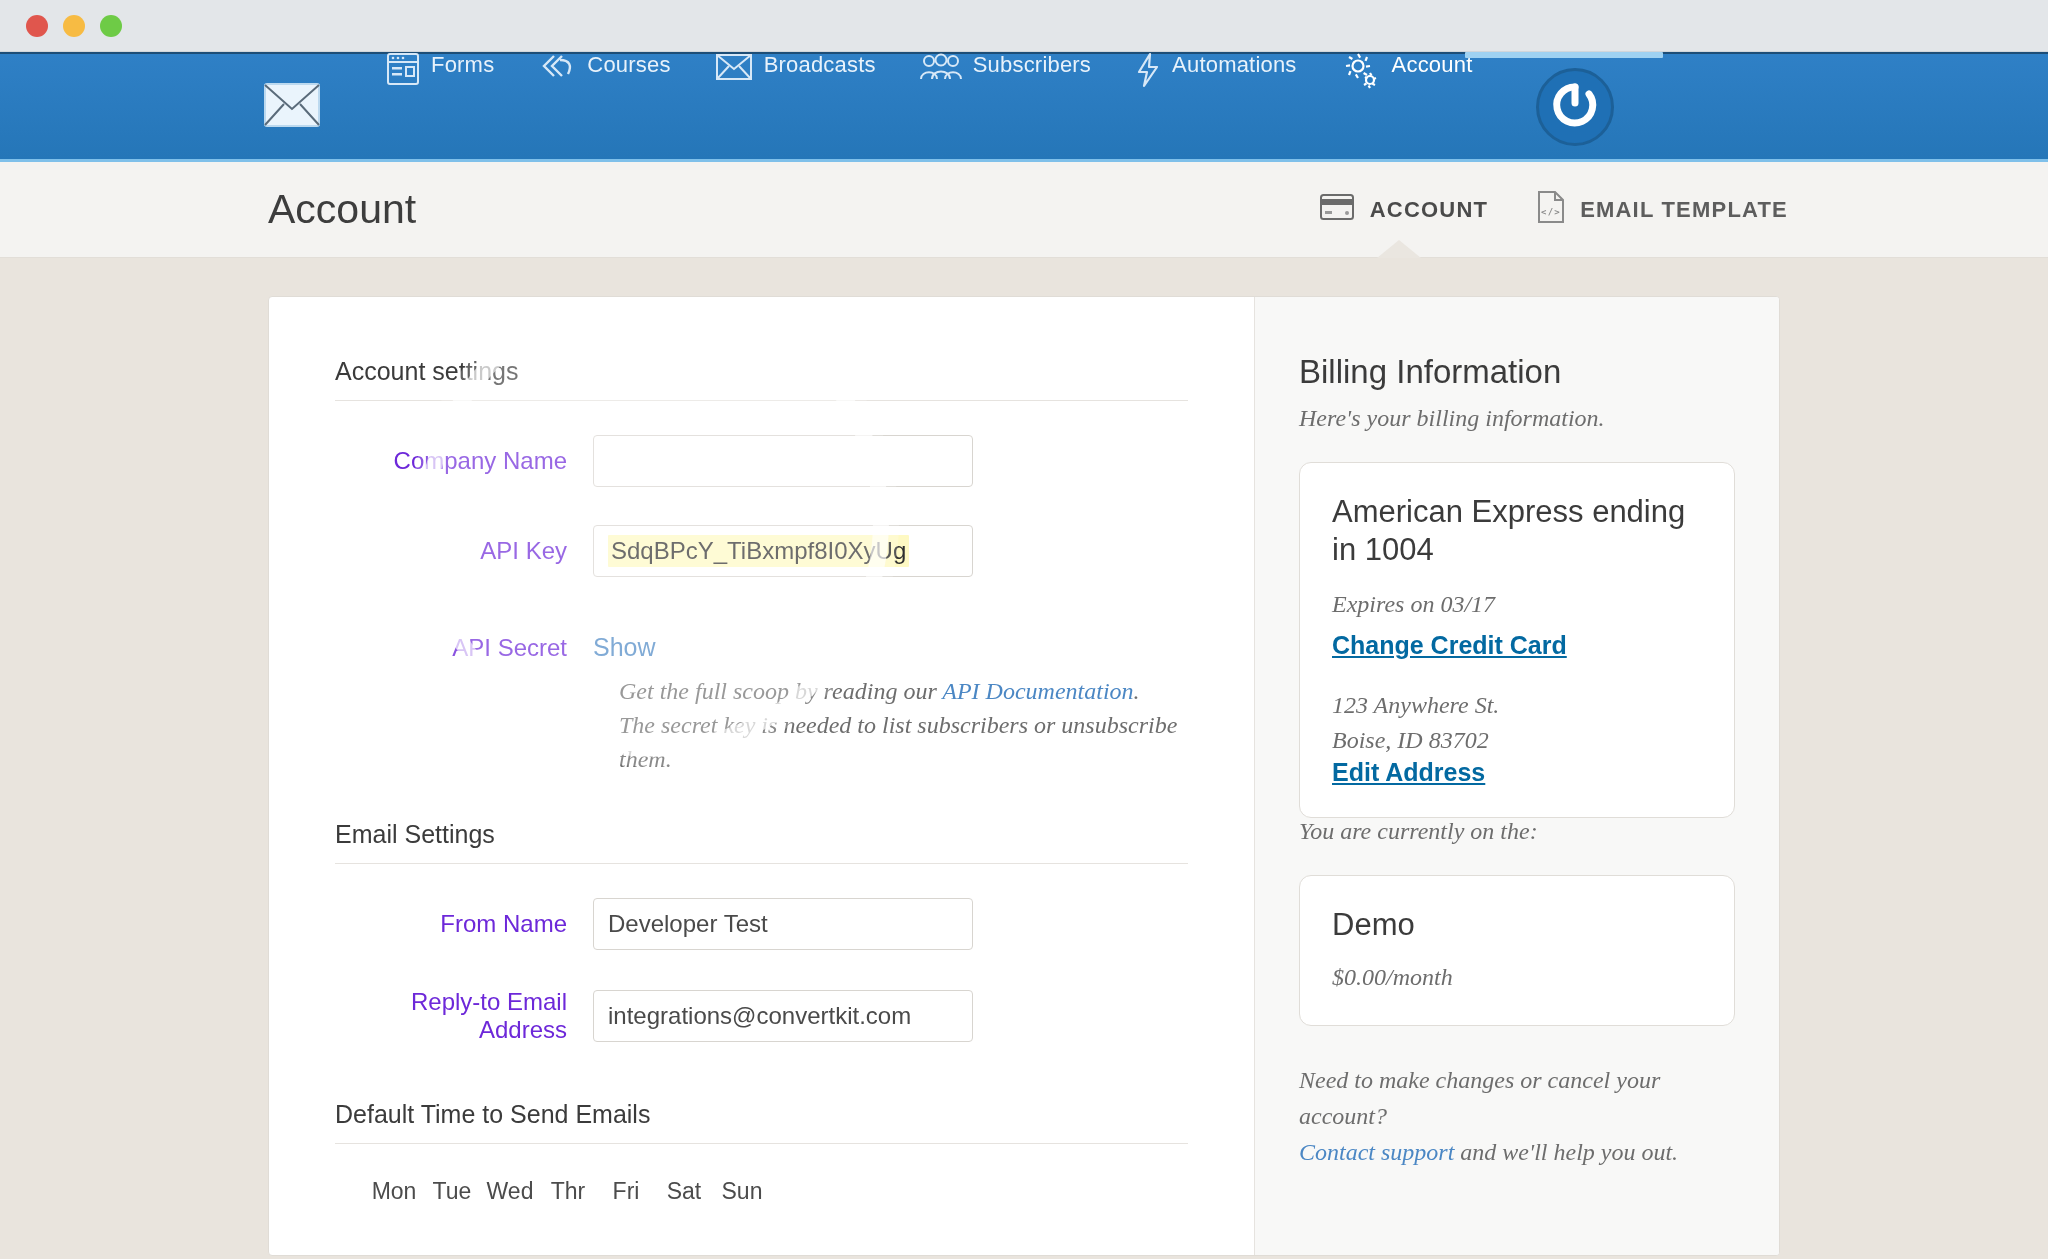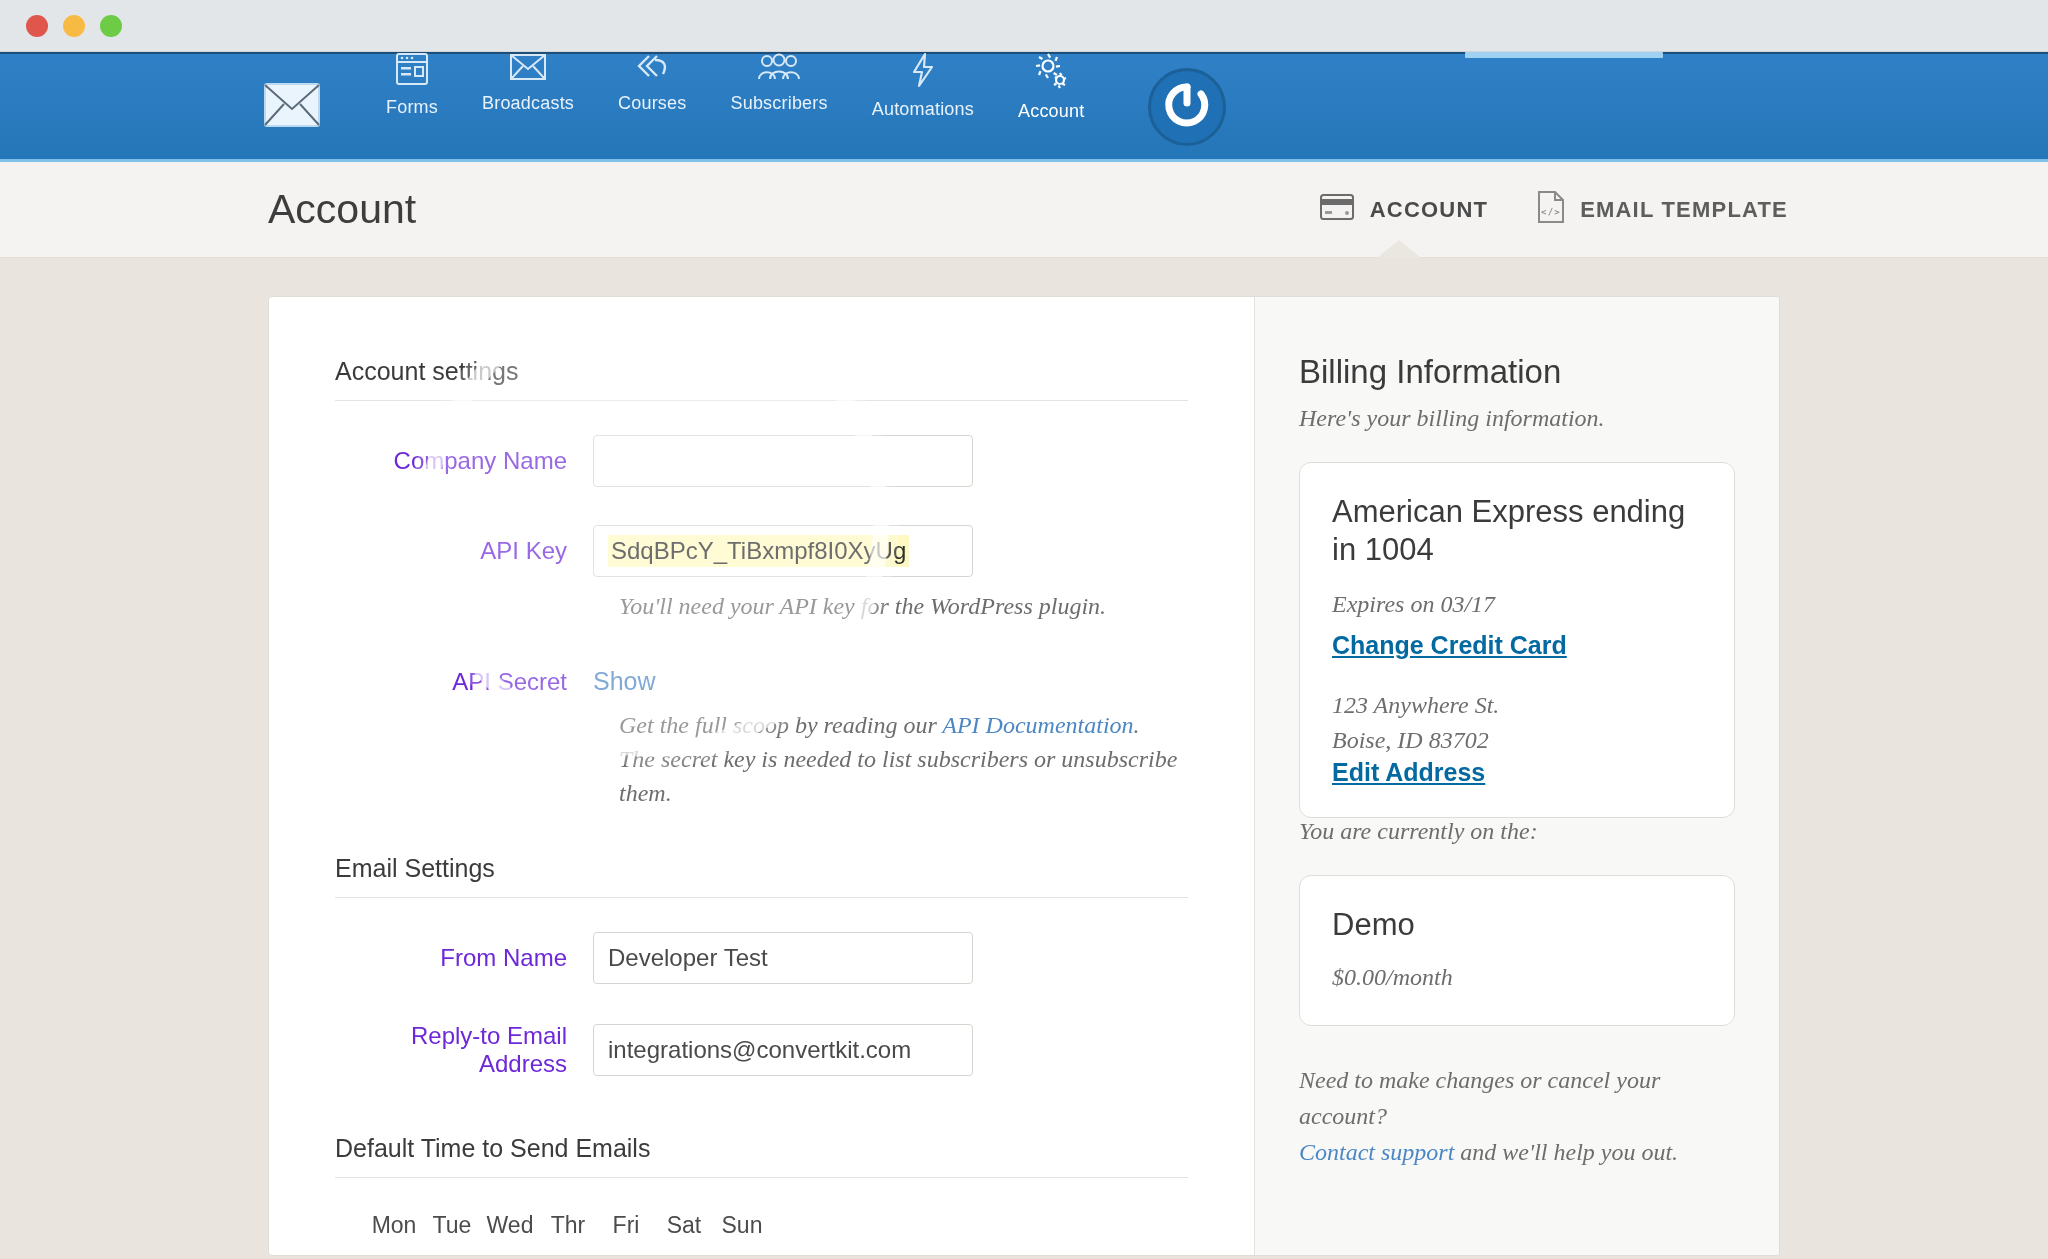--- a/index.html
+++ b/index.html
@@ -38,25 +38,24 @@
   .nav-inner {
     display: flex; align-items: center;
     gap: 0px; margin-left: 262px;
   }
   .nav-logo {
     width: 60px; height: 48px;
     display: flex; align-items: center; justify-content: center;
     margin-right: 42px;
   }
   .nav-item {
-    display: flex; align-items: center; gap: 11px;
+    display: flex; align-items: flex-start; gap: 11px;
     padding: 0 22px; height: 110px;
-    color: #e8f2fb; font-size: 18px; letter-spacing: .2px;
+    color: #e8f2fb; font-size: 22px; letter-spacing: .2px;
     cursor: pointer;
-    flex-direction: column;
   }
   .nav-item .ico { display: flex; align-items: center; }
   .nav-item.active { color: #ffffff; }
   .active-bar {
     position: absolute; top: -2px; left: 1465px;
     width: 198px; height: 6px;
     background: #9fd2f2;
     border-radius: 1px;
   }
   .avatar {
@@ -232,37 +231,37 @@
           <rect x="6" y="21" width="10" height="2.5" fill="#d7e8f7"></rect>
           <rect x="20" y="15" width="8" height="9" fill="none" stroke="#d7e8f7" stroke-width="2"></rect>
         </svg>
       </span>
       <span>Forms</span>
     </div>
 
     <div class="nav-item">
       <span class="ico">
         <svg width="38" height="30" viewBox="0 0 38 30">
+          <path d="M16 4 L6 14 L16 24" fill="none" stroke="#d7e8f7" stroke-width="2.4"></path>
+          <path d="M24 4 L14 14 L24 24" fill="none" stroke="#d7e8f7" stroke-width="2.4"></path>
+          <path d="M22 8 C32 8 34 14 30 22" fill="none" stroke="#d7e8f7" stroke-width="2.4"></path>
+        </svg>
+      </span>
+      <span>Courses</span>
+    </div>
+
+    <div class="nav-item">
+      <span class="ico">
+        <svg width="38" height="30" viewBox="0 0 38 30">
           <rect x="2" y="3" width="34" height="24" fill="none" stroke="#d7e8f7" stroke-width="2"></rect>
           <path d="M2 3 L19 17 L36 3" fill="none" stroke="#d7e8f7" stroke-width="2"></path>
           <path d="M2 27 L14 14 M36 27 L24 14" fill="none" stroke="#d7e8f7" stroke-width="2"></path>
         </svg>
       </span>
       <span>Broadcasts</span>
-    </div>
-
-    <div class="nav-item">
-      <span class="ico">
-        <svg width="38" height="30" viewBox="0 0 38 30">
-          <path d="M16 4 L6 14 L16 24" fill="none" stroke="#d7e8f7" stroke-width="2.4"></path>
-          <path d="M24 4 L14 14 L24 24" fill="none" stroke="#d7e8f7" stroke-width="2.4"></path>
-          <path d="M22 8 C32 8 34 14 30 22" fill="none" stroke="#d7e8f7" stroke-width="2.4"></path>
-        </svg>
-      </span>
-      <span>Courses</span>
     </div>
 
     <div class="nav-item">
       <span class="ico">
         <svg width="42" height="30" viewBox="0 0 42 30">
           <circle cx="9" cy="9" r="5" fill="none" stroke="#d7e8f7" stroke-width="2"></circle>
           <path d="M1 27 C1 18 17 18 17 27" fill="none" stroke="#d7e8f7" stroke-width="2"></path>
           <circle cx="21" cy="8" r="5.5" fill="none" stroke="#d7e8f7" stroke-width="2"></circle>
           <path d="M12 27 C12 17 30 17 30 27" fill="none" stroke="#d7e8f7" stroke-width="2"></path>
           <circle cx="33" cy="9" r="5" fill="none" stroke="#d7e8f7" stroke-width="2"></circle>
@@ -350,21 +349,20 @@
     </div>
 
     <div class="gap-sm"></div>
 
     <div class="field-row">
       <div class="field-label">API Key</div>
       <div class="field-input">
         <span class="sel-text">SdqBPcY_TiBxmpf8I0XyUg</span>
       </div>
     </div>
-    <div class="hint">You'll need your API key for the WordPress plugin.</div>
 
     <div class="gap-md"></div>
 
     <div class="field-row">
       <div class="field-label">API Secret</div>
       <div class="showlink">Show</div>
     </div>
     <div class="hint">
       <div>
         <span>Get the full scoop by reading our </span><a class="link" href="#">API Documentation</a><span>.</span>

